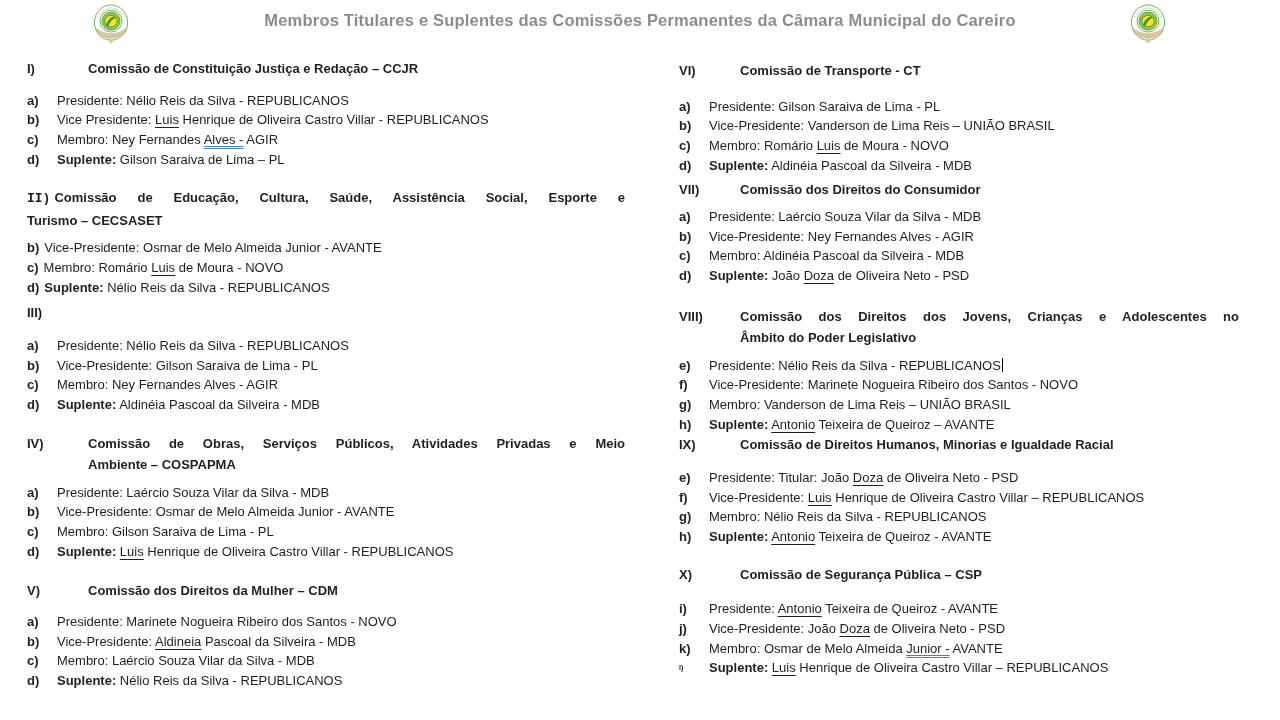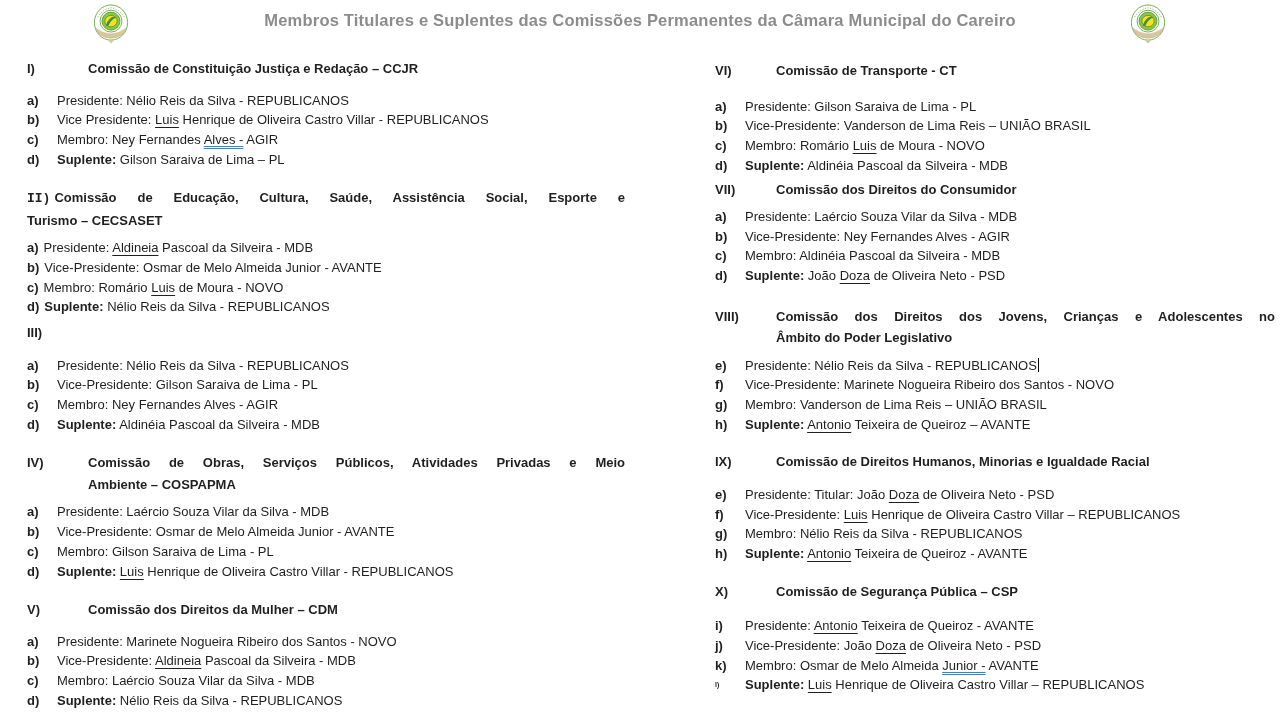--- a/index.html
+++ b/index.html
@@ -16,21 +16,21 @@
     text-align:center; font-size:16.5px; font-weight:bold;
     color:#8c8c8c; letter-spacing:0.2px; white-space:nowrap;
   }
   .logo { position:absolute; top:3px; width:38px; height:41px; }
   .logo-left  { left:92px; }
   .logo-right { left:1129px; }
 
   
   .col { position:absolute; top:50px; font-size:13px; line-height:19.7px; }
   #col-left  { left:27px;  width:598px; }
-  #col-right { left:715px; width:560px; }
+  #col-right { left:679px; width:560px; }
 
   
   .heading { font-weight:bold; line-height:21.5px; }
   .h-tab { display:flex; }
   .h-tab .numeral { flex:0 0 61px; }
   .h-tab .htext { flex:1; }
   .h-inline { display:block; }
   .h-inline .numeral-inline { margin-right:4px;font-family:Liberation Mono, monospace; }
   .jline { text-align:justify; text-align-last:justify; }
 
@@ -71,21 +71,21 @@
   #col-left  .section:nth-child(4) .items { margin-top:7px; }
   #col-left  .section:nth-child(5) { margin-top:18px; }
   #col-left  .section:nth-child(5) .items { margin-top:11px; }
 
   #col-right .section:nth-child(1) { margin-top:10px; }
   #col-right .section:nth-child(1) .items { margin-top:15px; }
   #col-right .section:nth-child(2) { margin-top:4px; }
   #col-right .section:nth-child(2) .items { margin-top:6px; }
   #col-right .section:nth-child(3) { margin-top:20px; }
   #col-right .section:nth-child(3) .items { margin-top:7px; }
-  #col-right .section:nth-child(4) { margin-top:17px; }
+  #col-right .section:nth-child(4) { }
   #col-right .section:nth-child(4) .items { margin-top:12px; }
   #col-right .section:nth-child(5) { margin-top:17px; }
   #col-right .section:nth-child(5) .items { margin-top:14px; }
 </style>
 </head>
 <body>
 
 <div class="page">
 
   <svg class="logo logo-left" viewBox="0 0 40 42">
@@ -138,21 +138,20 @@
             <span class="itext"><span class="b">Suplente:</span><span> Gilson Saraiva de Lima – PL</span></span>
           </div>
         </div>
       </div>
       <div class="section">
         <div class="heading h-inline">
           <div class="hline jline"><span class="numeral-inline">II)</span>Comissão de Educação, Cultura, Saúde, Assistência Social, Esporte e</div>
           <div class="hline">Turismo – CECSASET</div>
         </div>
         <div class="items">
-          <div class="item item-inline"><span class="letter">a)</span><span class="itext"><span>Presidente: </span><span class="spell">Aldineia</span><span> Pascoal da Silveira - MDB</span></span></div>
           <div class="item item-inline"><span class="letter">b)</span><span class="itext"><span>Vice-Presidente: Osmar de Melo Almeida Junior - AVANTE</span></span></div>
           <div class="item item-inline"><span class="letter">c)</span><span class="itext"><span>Membro: Romário </span><span class="spell">Luis</span><span> de Moura - NOVO</span></span></div>
           <div class="item item-inline"><span class="letter">d)</span><span class="itext"><span class="b">Suplente:</span><span> Nélio Reis da Silva - REPUBLICANOS</span></span></div>
         </div>
       </div>
       <div class="section">
         <div class="heading h-tab">
           <span class="numeral">III)</span>
         </div>
         <div class="items">

